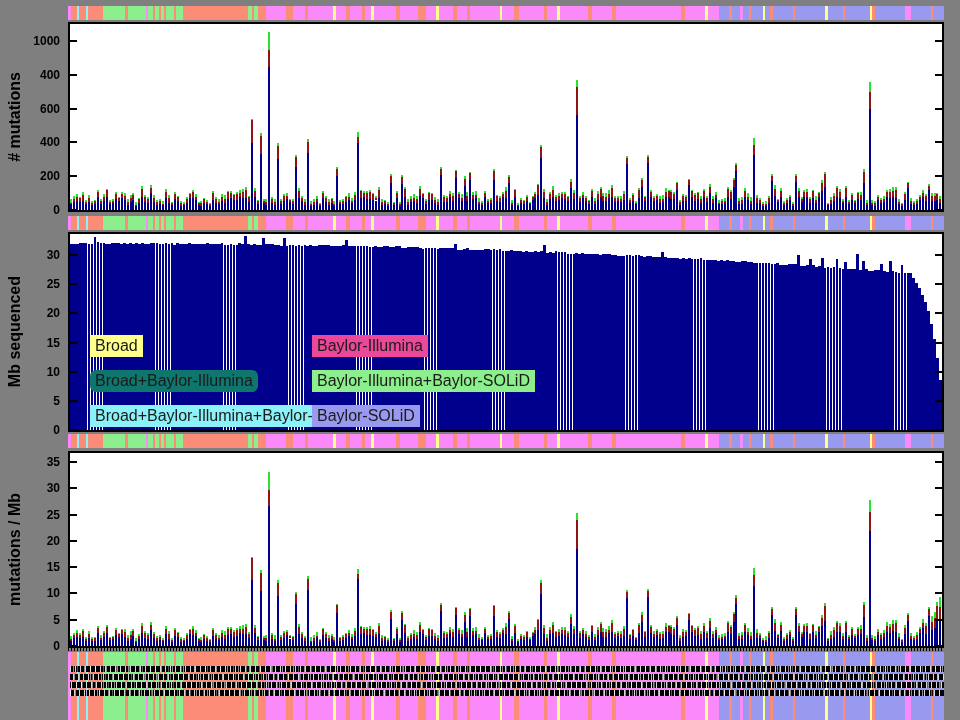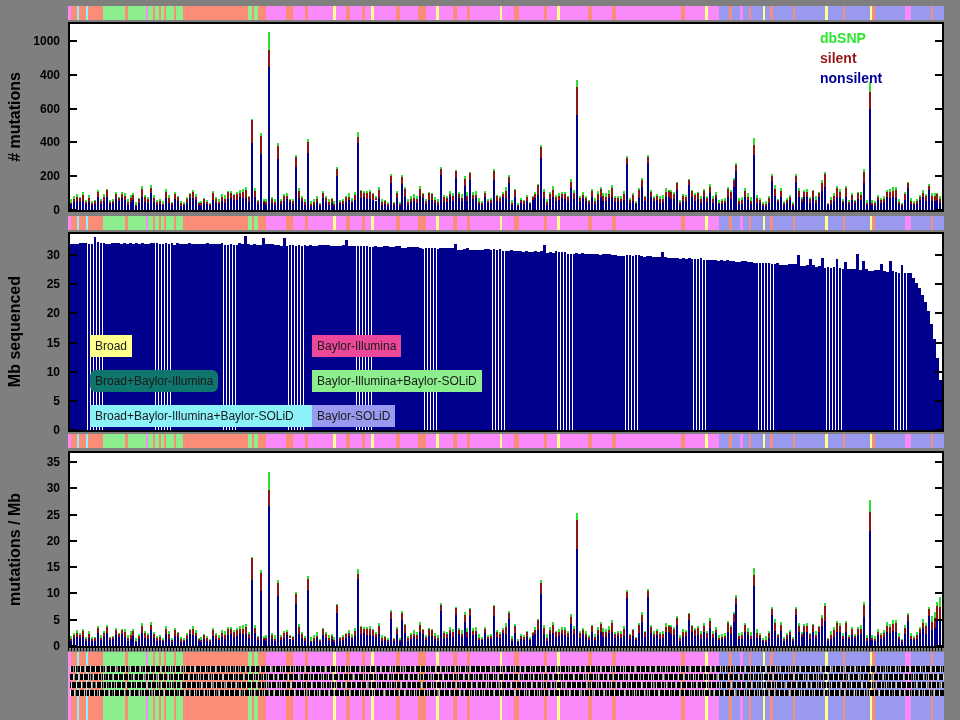--- a/index.html
+++ b/index.html
@@ -10,21 +10,21 @@
   .strip{position:absolute;left:68px;width:876px;display:flex;overflow:hidden;}
   .seg{height:100%;flex:0 0 auto;}
   .ylab{position:absolute;width:46px;text-align:right;font-size:12px;font-weight:bold;color:#000;line-height:14px;}
   .ytick{position:absolute;height:2px;width:7px;background:#000;}
   .axis-title{position:absolute;display:flex;align-items:center;justify-content:center;
       font-size:16px;font-weight:bold;color:#000;}
   .axis-title span{writing-mode:vertical-rl;transform:rotate(180deg);white-space:nowrap;}
   .legend1{position:absolute;top:4px;left:750px;text-align:left;}
   .legend1 div{font-size:14px;font-weight:bold;line-height:20px;}
   .legend2-box{position:absolute;height:22px;box-sizing:border-box;padding:2px 5px;
-      font-size:12px;color:#1a1a1a;white-space:nowrap;overflow:hidden;display:flex;align-items:center;}
+      font-size:16px;color:#1a1a1a;white-space:nowrap;overflow:hidden;display:flex;align-items:center;}
   .noise-row{position:absolute;left:2px;right:2px;height:6px;background-color:#000;
       background-image:
         repeating-linear-gradient(90deg, rgba(255,255,255,.85) 0 1px, transparent 1px 5px),
         repeating-linear-gradient(90deg, transparent 0 3px, rgba(255,255,255,.55) 3px 4px, transparent 4px 11px),
         repeating-linear-gradient(90deg, transparent 0 7px, rgba(255,255,255,.35) 7px 8px, transparent 8px 13px),
         repeating-linear-gradient(90deg, transparent 0 17px, rgba(0,0,0,1) 17px 23px, transparent 23px 40px);}
   .sample-ticks{position:absolute;left:68px;width:876px;top:648px;height:3px;
       background-image:repeating-linear-gradient(90deg,#000 0 1px,transparent 1px 3px);}
 </style>
 </head>
@@ -1281,25 +1281,20 @@
         <rect x="863.53" y="176.76" width="2.00" height="9.24" fill="#00008c"></rect>
         <rect x="863.53" y="171.99" width="2.00" height="4.77" fill="#8f1414"></rect>
         <rect x="863.53" y="169.17" width="2.00" height="2.82" fill="#2ee02e"></rect>
         <rect x="866.49" y="175.53" width="2.00" height="10.47" fill="#00008c"></rect>
         <rect x="866.49" y="170.18" width="2.00" height="5.35" fill="#8f1414"></rect>
         <rect x="866.49" y="168.60" width="2.00" height="1.58" fill="#2ee02e"></rect>
         <rect x="869.44" y="178.78" width="2.00" height="7.22" fill="#00008c"></rect>
         <rect x="869.44" y="175.30" width="2.00" height="3.47" fill="#8f1414"></rect>
         <rect x="869.44" y="172.37" width="2.00" height="2.93" fill="#2ee02e"></rect>
       </svg>
-    <div class="legend1" id="legend1">
-        <div style="color: rgb(46, 230, 46);">dbSNP</div>
-        <div style="color: rgb(153, 20, 20);">silent</div>
-        <div style="color: rgb(0, 0, 153);">nonsilent</div>
-      </div>
   <div class="ytick" style="top: 185px; left: 0px;"></div>
       <div class="ytick" style="top: 185px; right: 0px;"></div>
       <div class="ytick" style="top: 151.182px; left: 0px;"></div>
       <div class="ytick" style="top: 151.182px; right: 0px;"></div>
       <div class="ytick" style="top: 117.364px; left: 0px;"></div>
       <div class="ytick" style="top: 117.364px; right: 0px;"></div>
       <div class="ytick" style="top: 83.5455px; left: 0px;"></div>
       <div class="ytick" style="top: 83.5455px; right: 0px;"></div>
       <div class="ytick" style="top: 49.7273px; left: 0px;"></div>
       <div class="ytick" style="top: 49.7273px; right: 0px;"></div>

